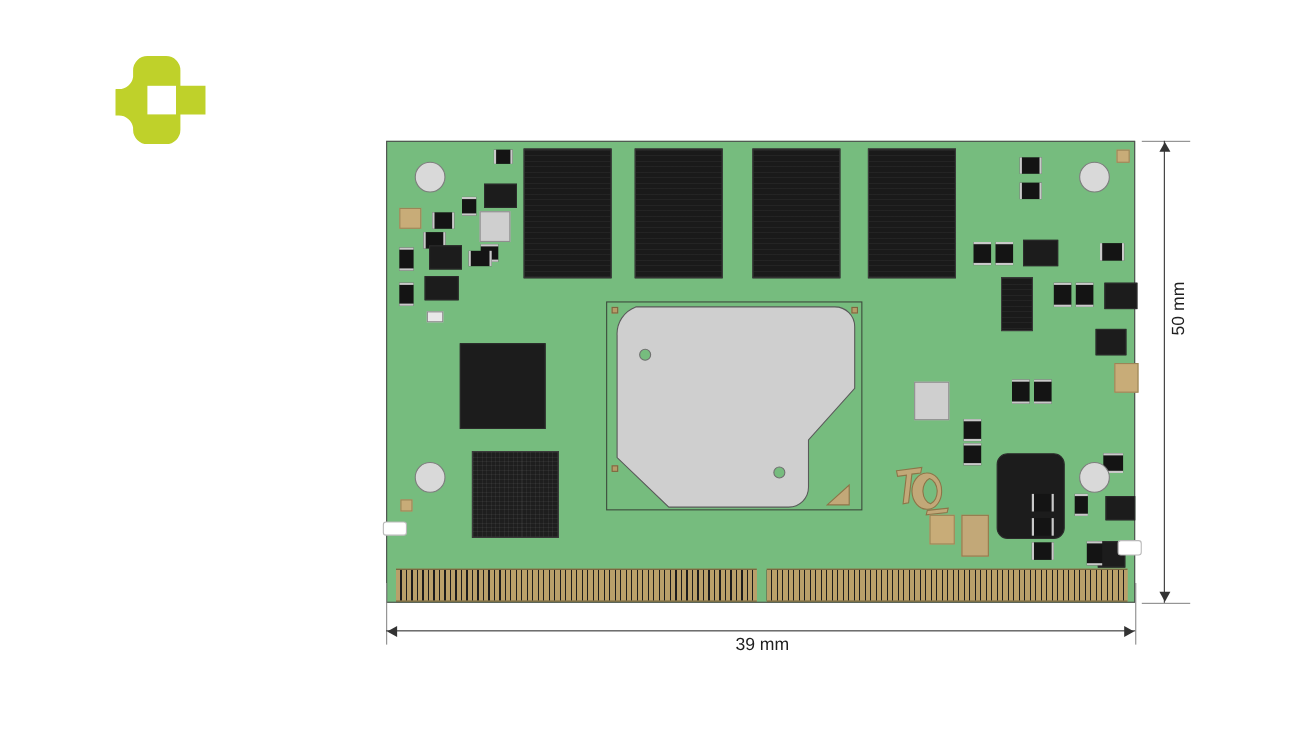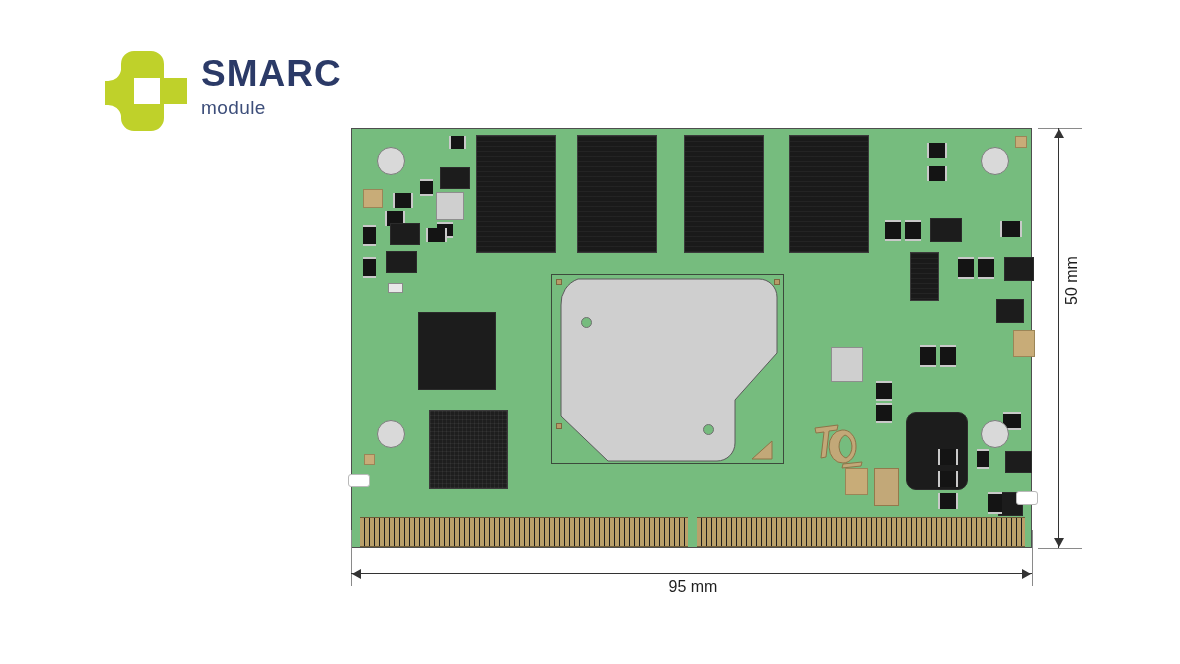--- a/index.html
+++ b/index.html
@@ -71,24 +71,20 @@
 </head>
 <body>
 
 <div id="smarc-logo">
   <div id="smarc-mark">
     <svg width="82" height="82" viewBox="0 0 82 82" aria-hidden="true">
       <path d="M29 1 h17 a13 13 0 0 1 13 13 v14 h23 v26 h-23 v14 a13 13 0 0 1 -13 13 h-17 a13 13 0 0 1 -13 -13 v-2
                a13 13 0 0 0 -13 -11 h-2 a12 12 0 0 1 0 -24 h2 a13 13 0 0 0 13 -11 v-6 a13 13 0 0 1 13 -13 z" fill="#bfd12a"></path>
       <rect x="29" y="28" width="26" height="26" fill="#ffffff"></rect>
     </svg>
-  </div>
-  <div id="smarc-wordmark">
-    <div class="smarc-title">SMARC</div>
-    <div class="smarc-sub">module</div>
   </div>
 </div>
 
 <div id="board-figure">
 
   <div id="pcb">
 
     <div class="cmp dram" style="left:124px;top:6px;width:80px;height:118px;"></div>
     <div class="cmp dram" style="left:225px;top:6px;width:80px;height:118px;"></div>
     <div class="cmp dram" style="left:332px;top:6px;width:80px;height:118px;"></div>
@@ -189,15 +185,15 @@
   <div class="dimline" style="left:1058px;top:128px;width:1px;height:420px;"></div>
   <div class="arrow arr-up" style="left:1054px;top:129px;"></div>
   <div class="arrow arr-dn" style="left:1054px;top:538px;"></div>
   <div id="dim-v-label">50 mm</div>
 
   <div class="ext" style="left:351px;top:530px;width:1px;height:56px;"></div>
   <div class="ext" style="left:1032px;top:530px;width:1px;height:56px;"></div>
   <div class="dimline" style="left:351px;top:573px;width:681px;height:1px;"></div>
   <div class="arrow arr-lf" style="left:352px;top:569px;"></div>
   <div class="arrow arr-rt" style="left:1022px;top:569px;"></div>
-  <div id="dim-h-label">95 mm</div>
+  <div id="dim-h-label">39 mm</div>
 
 </div>
 
 </body></html>

